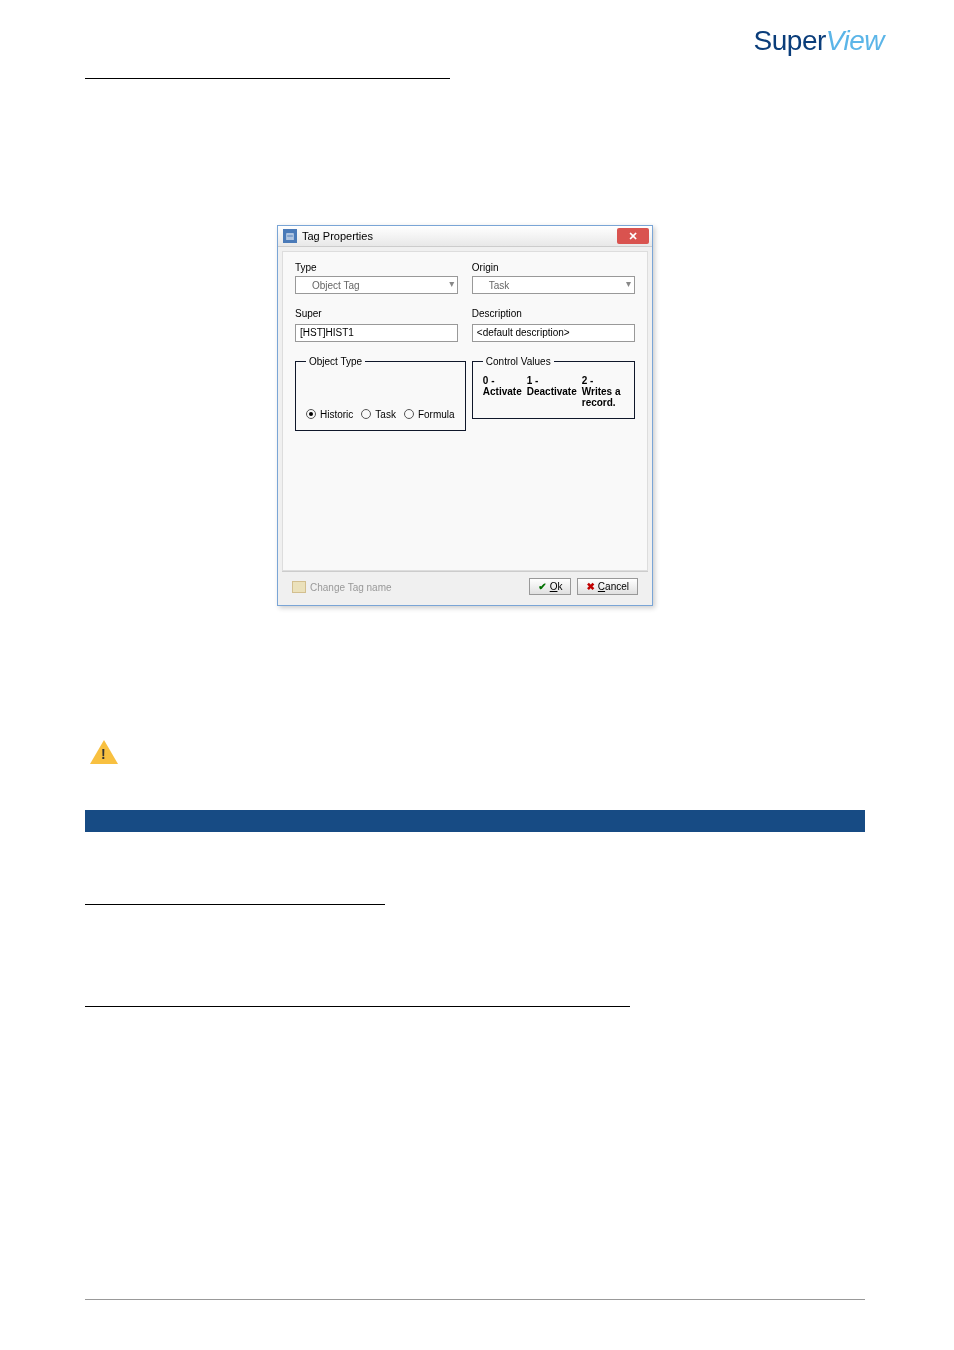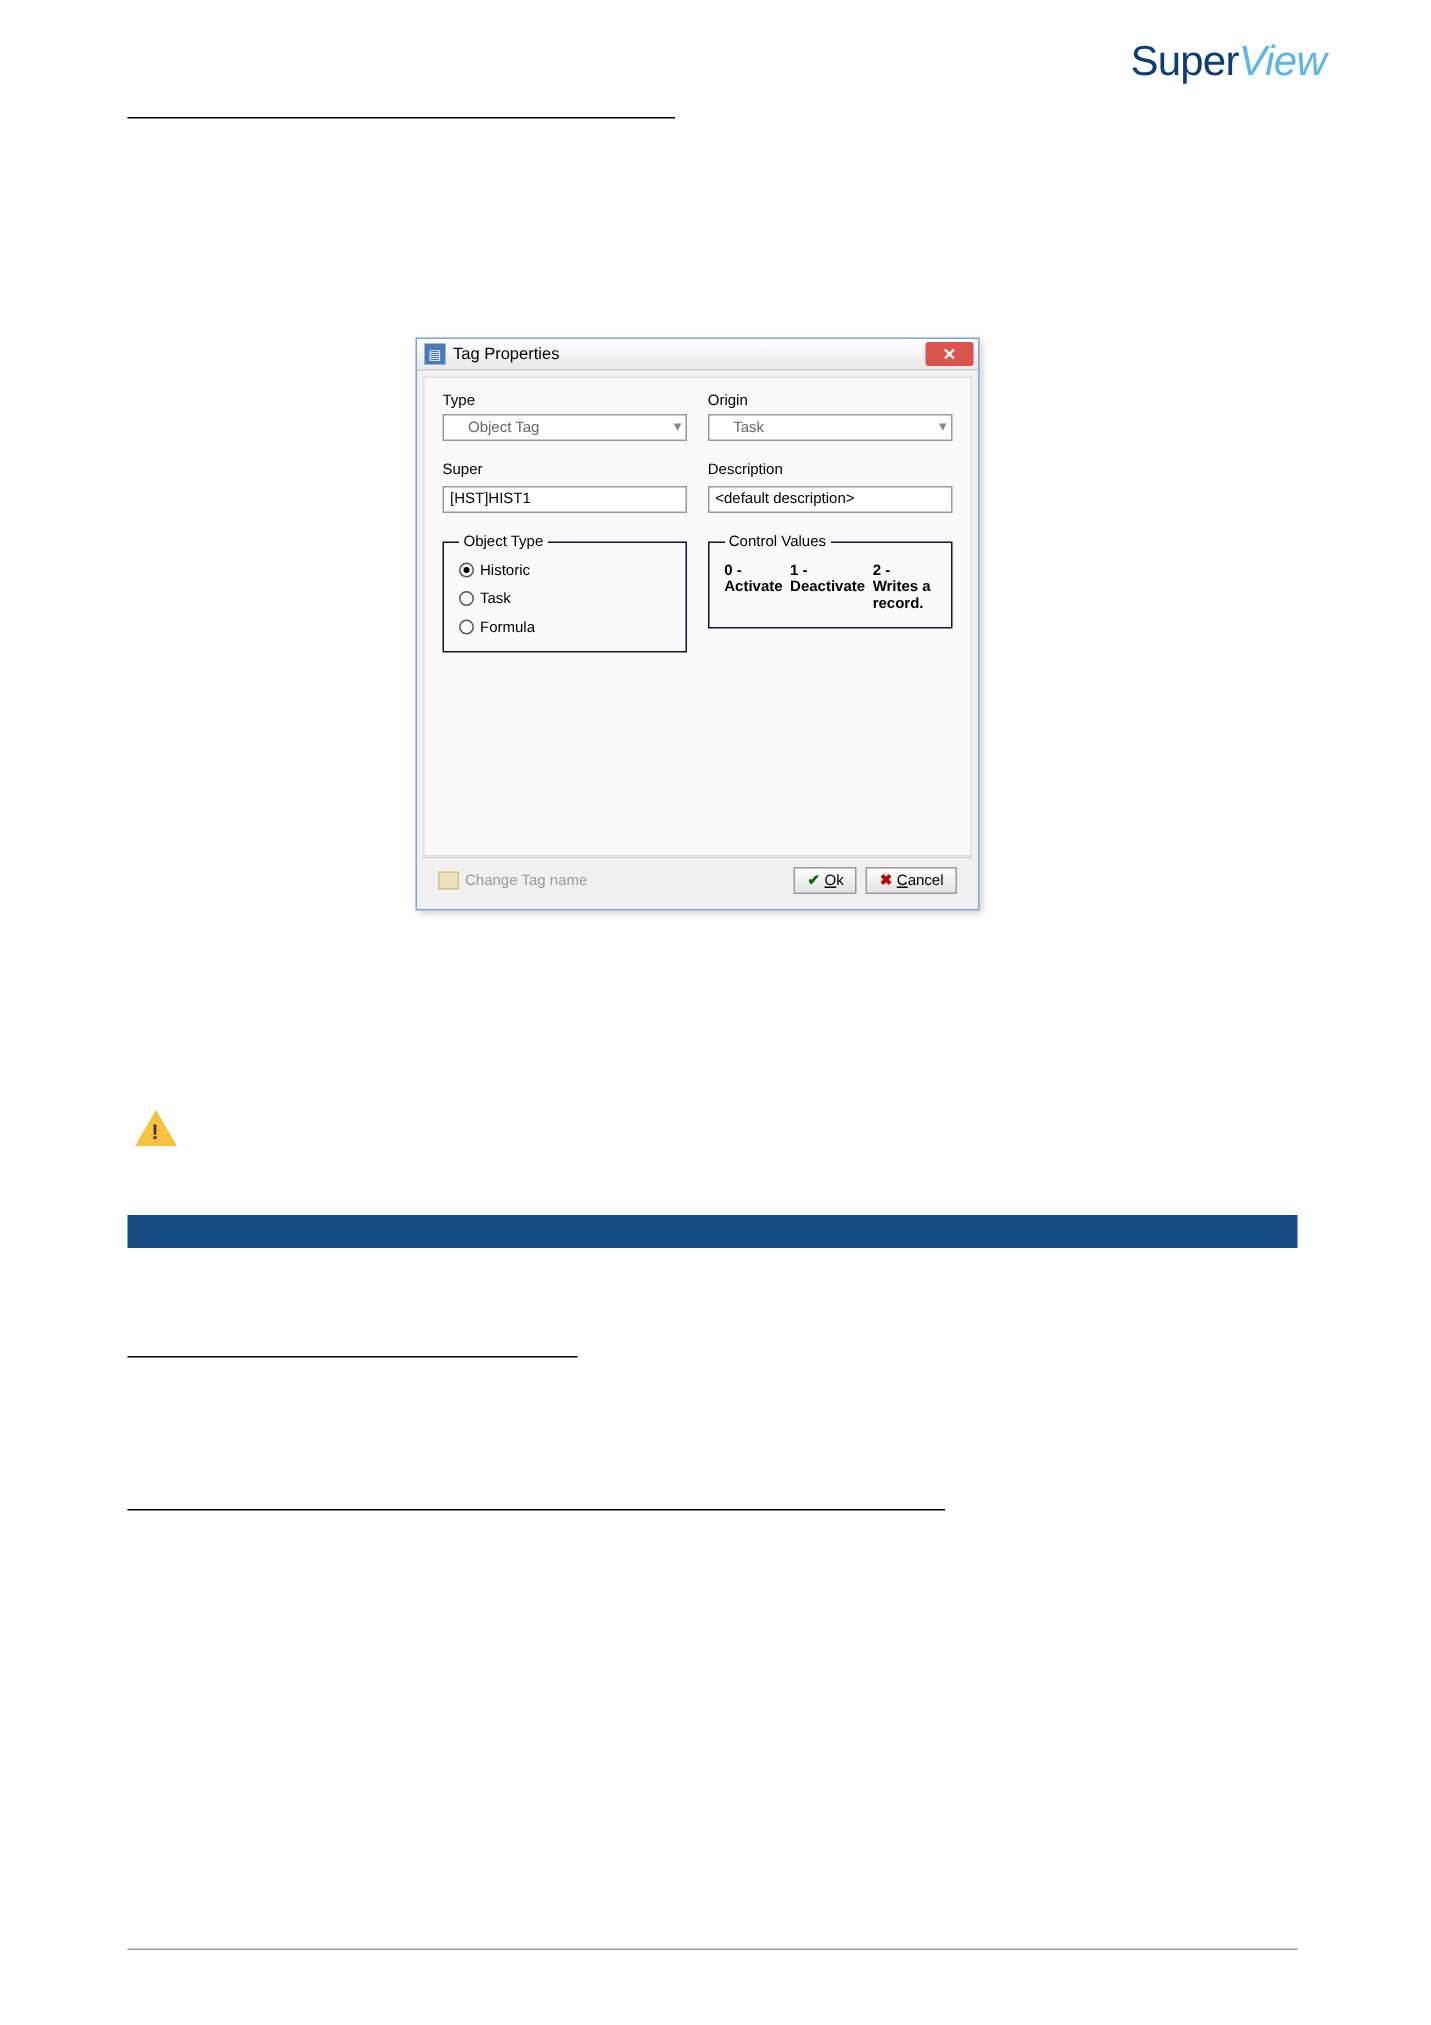--- a/index.html
+++ b/index.html
@@ -153,22 +153,22 @@
       border: 1px solid #0f172a;
       padding: 8px 10px 10px;
       font-size: 10px;
     }
     .fieldset-legend {
       font-size: 10px;
       padding: 0 3px;
     }
     .radio-group {
       display: flex;
-      flex-direction: column;
       gap: 8px;
+      margin-top: 34px;
     }
     .radio-item {
       display: flex;
       align-items: center;
       gap: 4px;
       font-size: 10px;
     }
     .radio-circle {
       width: 10px;
       height: 10px;

